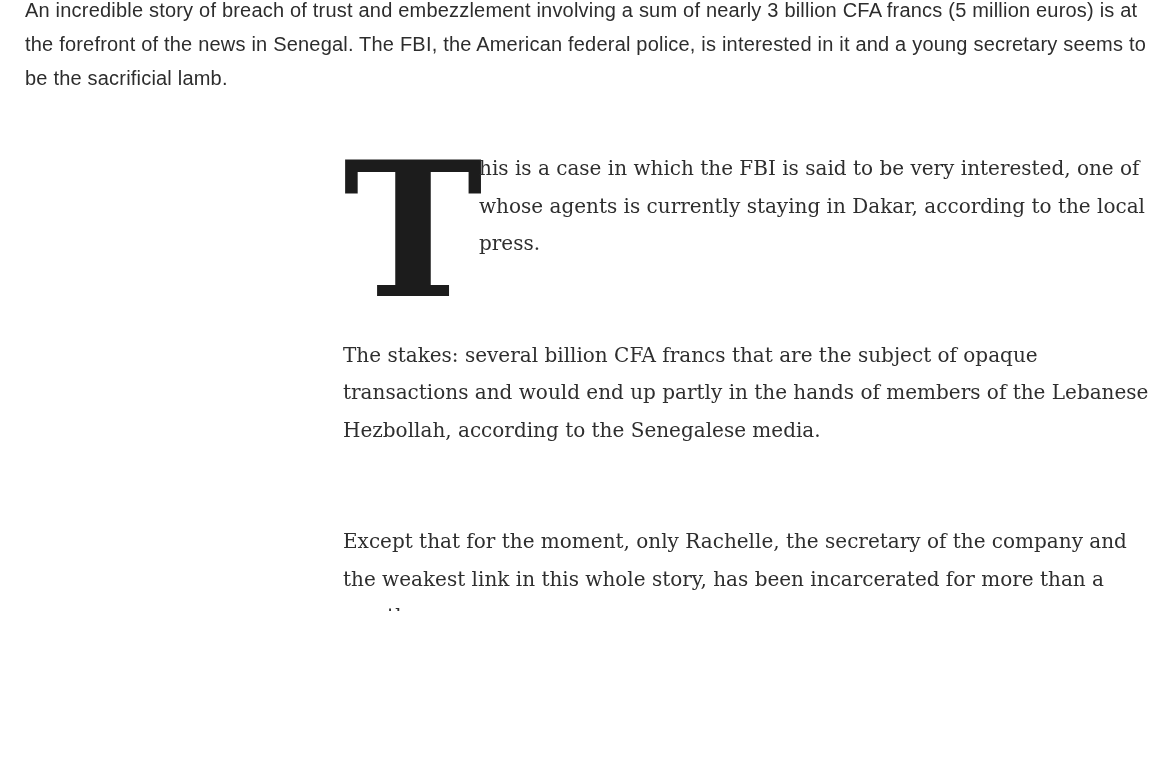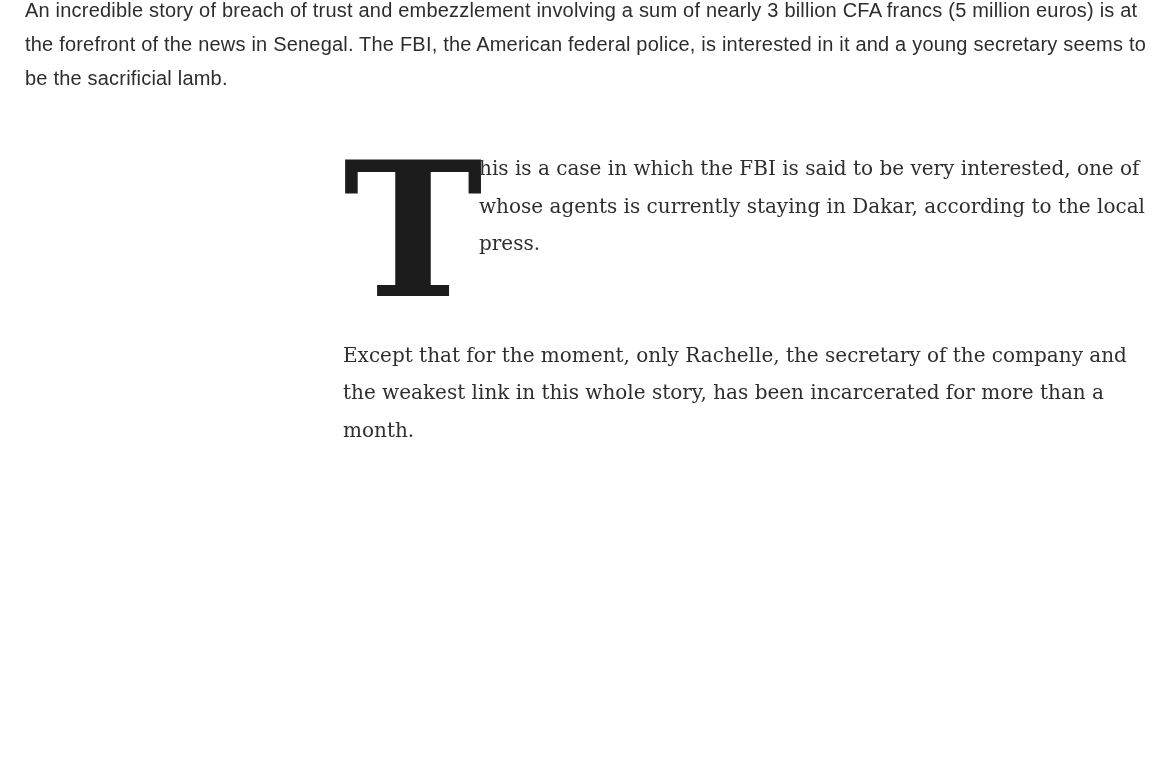--- a/index.html
+++ b/index.html
@@ -58,17 +58,18 @@
 
   <p class="lede">An incredible story of breach of trust and embezzlement involving a sum of nearly 3 billion CFA francs (5 million euros) is at the forefront of the news in Senegal. The FBI, the American federal police, is interested in it and a young secretary seems to be the sacrificial lamb.</p>
 
   <div class="article-body">
 
     <p>
       <span class="dropcap">T</span><span>his is a case in which the FBI is said to be very interested, one of whose agents is currently staying in Dakar, according to the local press.</span>
     </p>
 
 
+    <p>The stakes: several billion CFA francs that are the subject of opaque transactions and would end up partly in the hands of members of the Lebanese Hezbollah, according to the Senegalese media.</p>
 
     <p>Except that for the moment, only Rachelle, the secretary of the company and the weakest link in this whole story, has been incarcerated for more than a month.</p>
 
   </div>
 </div>
 
 </body></html>

